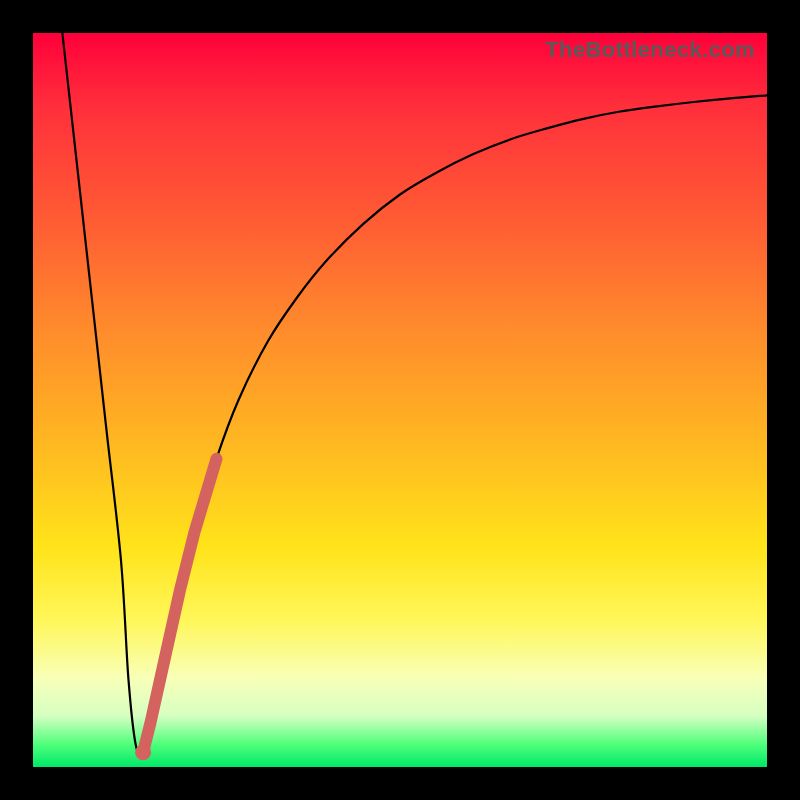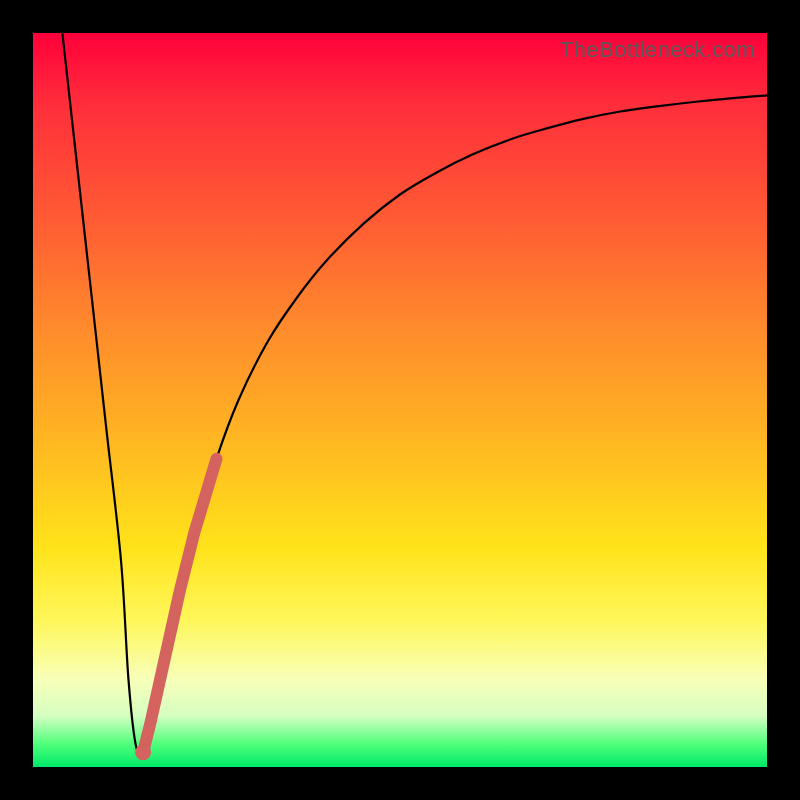--- a/index.html
+++ b/index.html
@@ -38,21 +38,21 @@
       #4dff7a 97%,
       #00e868 100%
     );
   }
   .attribution {
     position: absolute;
     top: 4px;
     right: 12px;
     color: #5a5a5a;
     font-size: 22px;
-    font-weight: 400;
+    font-weight: 700;
     letter-spacing: 0.4px;
     user-select: none;
   }
   svg.curve-layer {
     position: absolute;
     inset: 0;
     width: 734px;
     height: 734px;
   }
   .main-curve {

